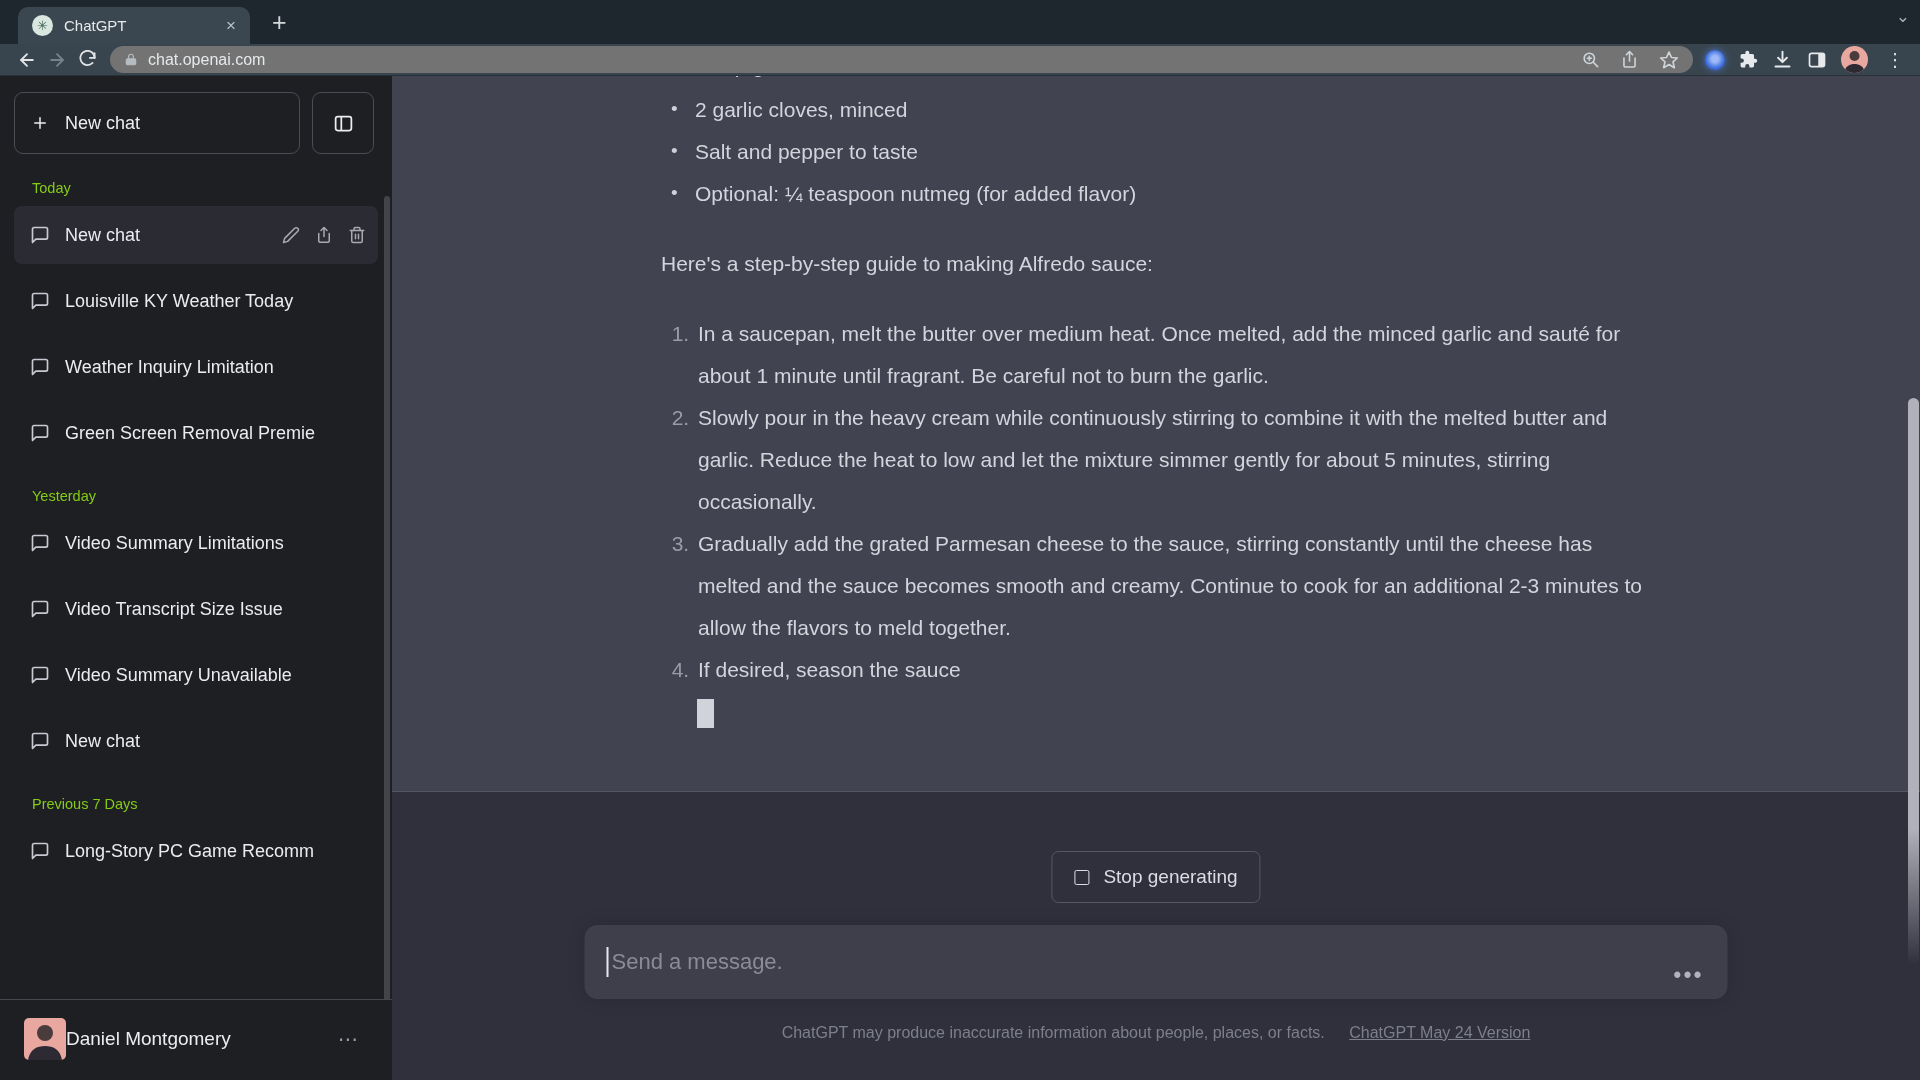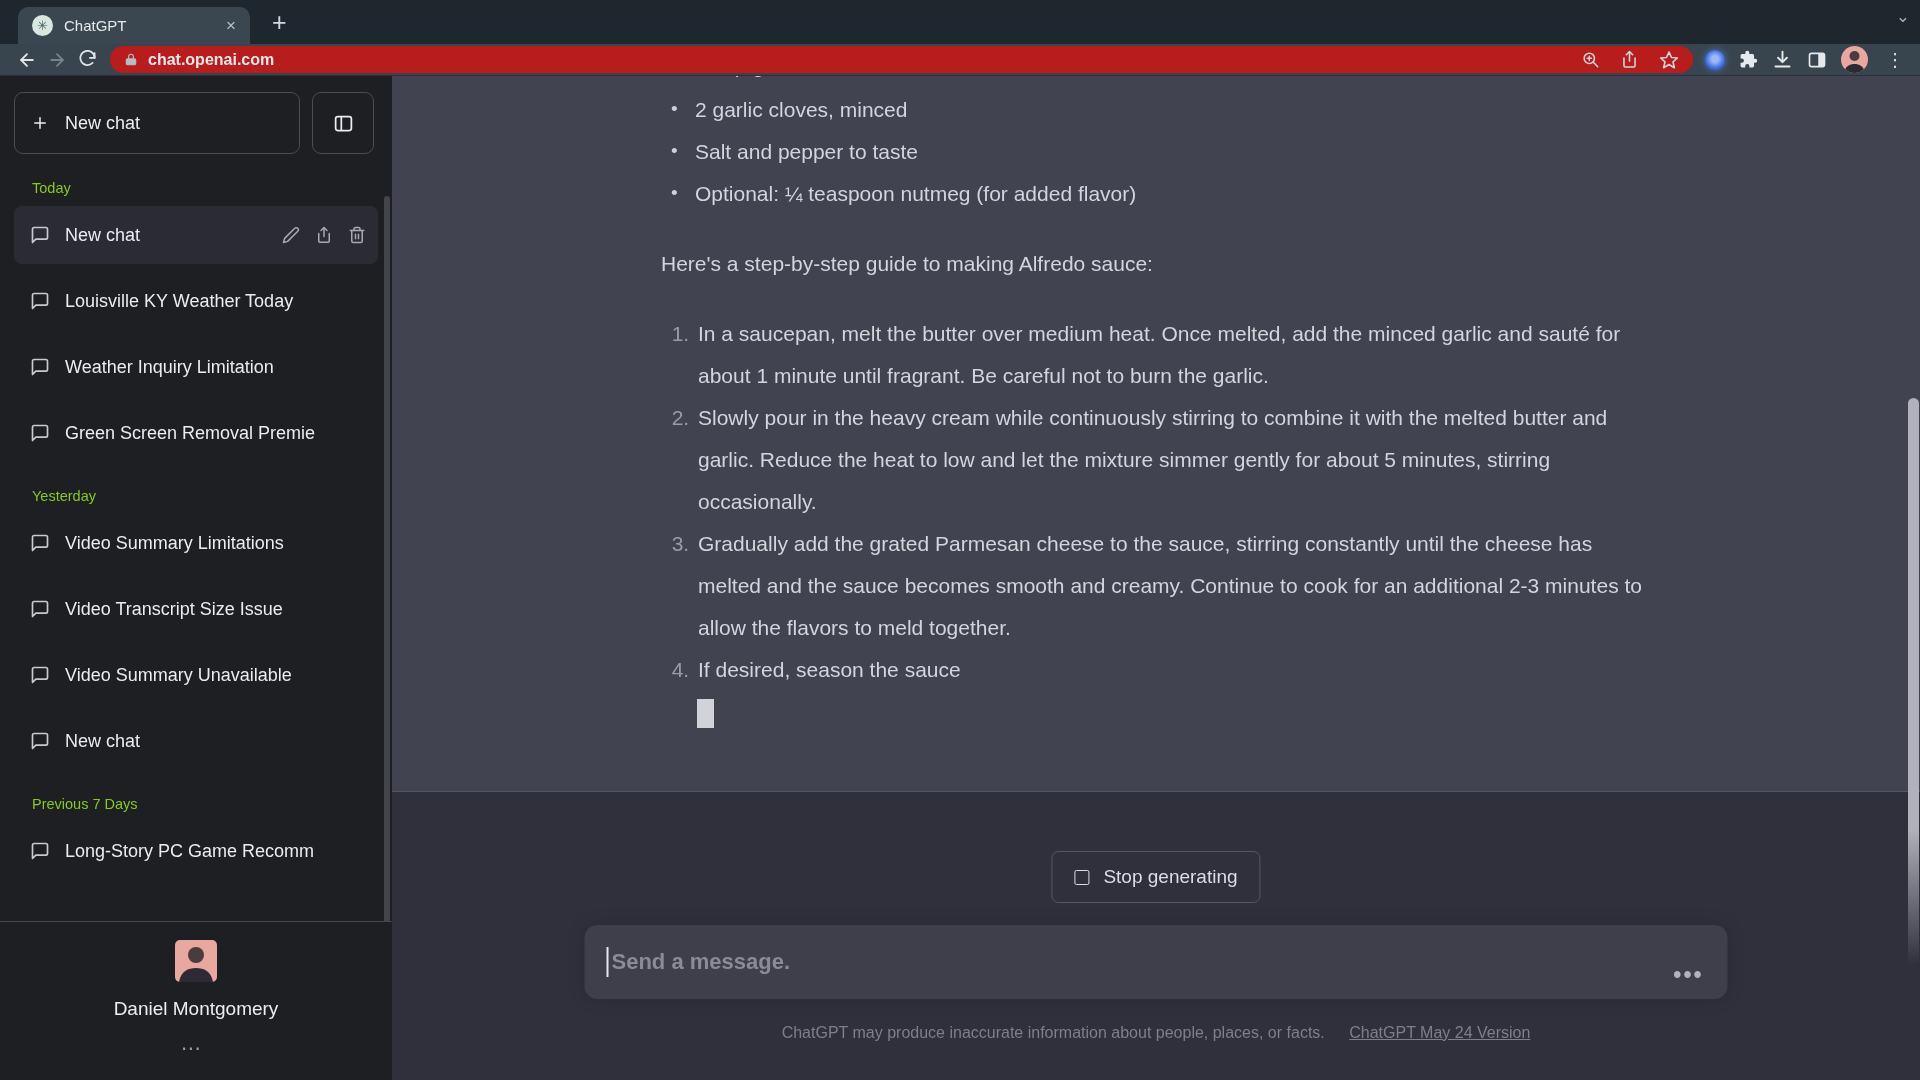--- a/index.html
+++ b/index.html
@@ -20,22 +20,22 @@
   .newtab { position:absolute; left:272px; top:9px; font-size:25px; font-weight:300;
     color:#d2d7da; line-height:26px; }
   .strip-chevron { position:absolute; right:10px; top:6px; font-size:17px; color:#a6afb4; }
 
   .toolbar { position:absolute; left:0; top:44px; width:1920px; height:32px;
     background:#39454e; display:flex; align-items:center; padding:0 12px;
     border-bottom:1px solid rgba(0,0,0,.28); }
   .nav-ic { width:30px; height:26px; display:flex; align-items:center; justify-content:center; flex:none; }
   .nav-ic svg { stroke:#e1e5e8; }
   .nav-ic.dim svg { stroke:#76838b; }
-  .urlbar { height:27px; width:1592px; margin-left:8px; background:#b91c1c;
-    border-radius:14px; display:flex; align-items:center; padding:0 14px;font-weight:bold; }
+  .urlbar { height:27px; width:1592px; margin-left:8px; background:#737373;
+    border-radius:14px; display:flex; align-items:center; padding:0 14px; }
   .url-text { font-size:16px; color:#e6e9eb; margin-left:10px; }
   .url-icons { margin-left:auto; display:flex; gap:20px; align-items:center; }
   .url-icons svg { stroke:#ced5da; }
   .ext-icons { display:flex; gap:14px; align-items:center; margin-left:12px; }
   .ext-blue { width:20px; height:20px; border-radius:50%;
     background:radial-gradient(circle at 50% 45%, #9db9f7 0 22%, #3f6fe0 60%, #2b57c4 100%);
     box-shadow:0 0 7px rgba(80,130,240,.8); }
   .avatar-mini { width:27px; height:27px; border-radius:50%; overflow:hidden; flex:none; }
   .menu-dots { font-size:18px; color:#e1e5e8; padding:0 4px; }
 
@@ -56,21 +56,21 @@
   .sb-item .lbl { white-space:nowrap; overflow:hidden; flex:1; }
   .sb-item.active { background:#2b2c33; }
   .sb-item.fade::after { content:''; position:absolute; right:0; top:0; bottom:0;
     width:64px; border-radius:0 8px 8px 0;
     background:linear-gradient(90deg, rgba(30,31,35,0), #1e1f23 85%); }
   .sb-item.active .acts { display:flex; gap:15px; margin-left:auto; }
   .sb-scroll { position:absolute; right:2px; top:120px; width:6px; height:830px;
     background:rgba(200,202,212,.22); border-radius:3px; }
   .sb-bottom { position:absolute; left:0; bottom:0; width:392px;
     border-top:1px solid #45464e; padding:12px 14px 14px; background:#1e1f23; }
-  .profile { display:flex; align-items:center; gap:16px; padding:6px 10px; border-radius:8px;flex-direction:column; }
+  .profile { display:flex; align-items:center; padding:6px 10px; border-radius:8px; }
   .avatar-sq { width:42px; height:42px; border-radius:5px; overflow:hidden; flex:none; }
   .profile .pname { flex:1; font-size:19px; color:#ececf1; }
   .profile .pdots { color:#9d9da8; font-size:20px; letter-spacing:2px; margin-right:8px; }
 
   
   .main { position:absolute; left:392px; top:76px; width:1528px; height:1004px;
     display:flex; flex-direction:column;justify-content:flex-end; }
   .band-msg { height:716px; background:#414351; overflow:hidden; position:relative;
     border-bottom:1px solid rgba(120,122,140,.35); }
   .content { width:990px; margin:0 auto; padding-top:13px; position:relative;
@@ -89,21 +89,21 @@
 
   .band-bottom { flex:1; position:relative; background:#2f303c; }
   .stop-btn { position:absolute; top:59px; left:50%; transform:translateX(-50%);
     height:52px; display:flex; align-items:center; gap:14px; padding:0 22px;
     border:1px solid #555766; border-radius:7px; color:#dcdce6; font-size:19px;
     background:transparent; }
   .stop-square { width:15px; height:15px; border:1.8px solid #dcdce6; border-radius:2px; }
   .composer { position:absolute; top:133px; left:50%; transform:translateX(-50%);
     width:1143px; height:74px; background:#3e3f4b; border-radius:13px;
     box-shadow:0 0 18px rgba(0,0,0,.15); display:flex; align-items:center;
-    padding:0 22px;font-weight:bold; }
+    padding:0 22px; }
   .caret { width:2px; height:30px; background:#e7e7ee; margin-right:3px; }
   .placeholder { font-size:22px; color:#8b8b98; }
   .composer .cdots { position:absolute; right:24px; bottom:10px; color:#b2b2bf;
     font-size:23px; letter-spacing:2px; }
   .footer { position:absolute; top:232px; width:100%; text-align:center;
     font-size:16px; color:#7e7f8c; }
   .footer a { color:#7e7f8c; text-decoration:underline; margin-left:20px; }
   .page-scroll { position:absolute; right:1px; top:322px; width:11px; height:567px;
     border-radius:6px;
     background:linear-gradient(180deg,#b1b1bb 0%,#b1b1bb 76%,rgba(177,177,187,0) 100%); }

